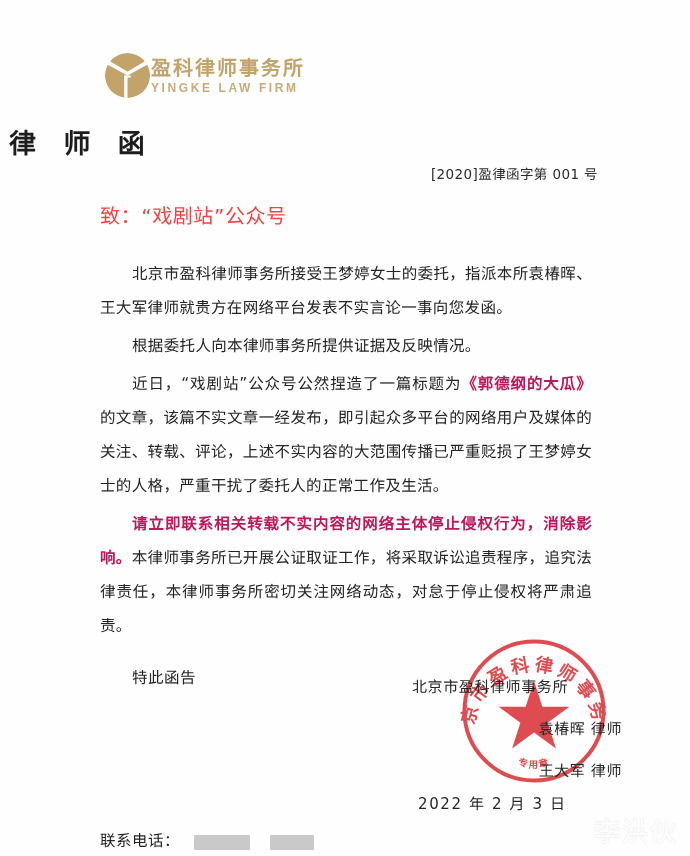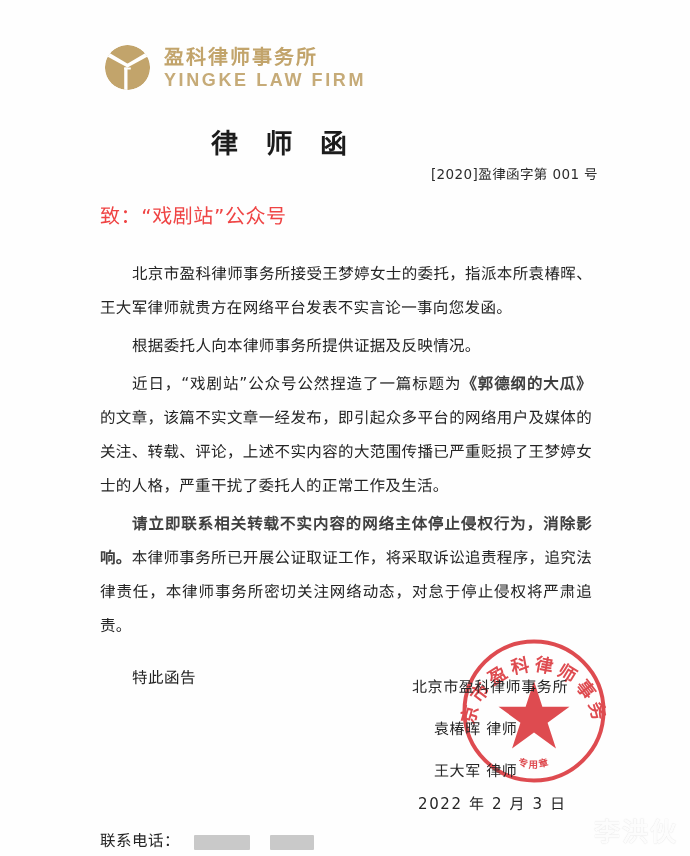--- a/index.html
+++ b/index.html
@@ -16,24 +16,23 @@
     height: 856px;
     background: #fefefe;
     overflow: hidden;
     box-sizing: border-box;
   }
 
   
   .letterhead {
     position: absolute;
     left: 104px;
-    top: 44px;
+    top: 52px;
     display: flex;
     align-items: center;
-    gap: 13px;
   }
   .logo-mark {
     width: 47px;
     height: 47px;
     flex: 0 0 auto;
   }
   .logo-text {
     display: flex;
     flex-direction: column;
     justify-content: center;
@@ -42,35 +41,35 @@
   .logo-cn {
     font-family: "DejaVu Sans", sans-serif;
     font-size: 20px;
     letter-spacing: 2.0px;
     color: #c2a46b;
     font-weight: 700;
     white-space: nowrap;
   }
   .logo-en {
     font-family: "Liberation Sans", sans-serif;
-    font-size: 18px;
+    font-size: 12px;
     letter-spacing: 2.6px;
     color: #c6ab78;
     font-weight: 700;
     margin-top: 4px;
     white-space: nowrap;
   }
 
   
   .doc-title {
     position: absolute;
     left: 0;
     top: 122px;
     width: 558px;
-    text-align: center;
+    text-align: left;
     font-family: "DejaVu Sans", sans-serif;
     font-size: 27px;
     font-weight: 700;
     letter-spacing: 9px;
     color: #1c1c1c;
     text-indent: 9px;
   }
 
   
   .doc-number {
@@ -103,21 +102,21 @@
     font-family: "DejaVu Sans", sans-serif;
     font-size: 15.5px;
     color: #242424;
     line-height: 34px;
     margin: 0 0 4px 0;
     text-indent: 32px;
     letter-spacing: 0.35px;
     text-align: justify;
     text-justify: inter-ideograph;
   }
-  .bold-run { font-weight: 700; color: #404040; }
+  .bold-run { font-weight: 700; color: #be185d; }
   .closing {
     font-family: "DejaVu Sans", sans-serif;
     font-size: 15.5px;
     color: #242424;
     text-indent: 32px;
     letter-spacing: 0.5px;
     margin-top: 22px;
   }
 
   
@@ -137,20 +136,21 @@
     margin-bottom: 21px;
   }
   .sig-lawyer {
     font-family: "DejaVu Sans", sans-serif;
     font-size: 15px;
     color: #262626;
     letter-spacing: 0.6px;
     white-space: nowrap;
     margin-left: 22px;
     margin-bottom: 21px;
+    text-align: right;
   }
   .sig-date {
     position: absolute;
     left: 418px;
     top: 792px;
     font-family: "DejaVu Sans", sans-serif;
     font-size: 15px;
     color: #262626;
     letter-spacing: 1.6px;
     white-space: nowrap;

